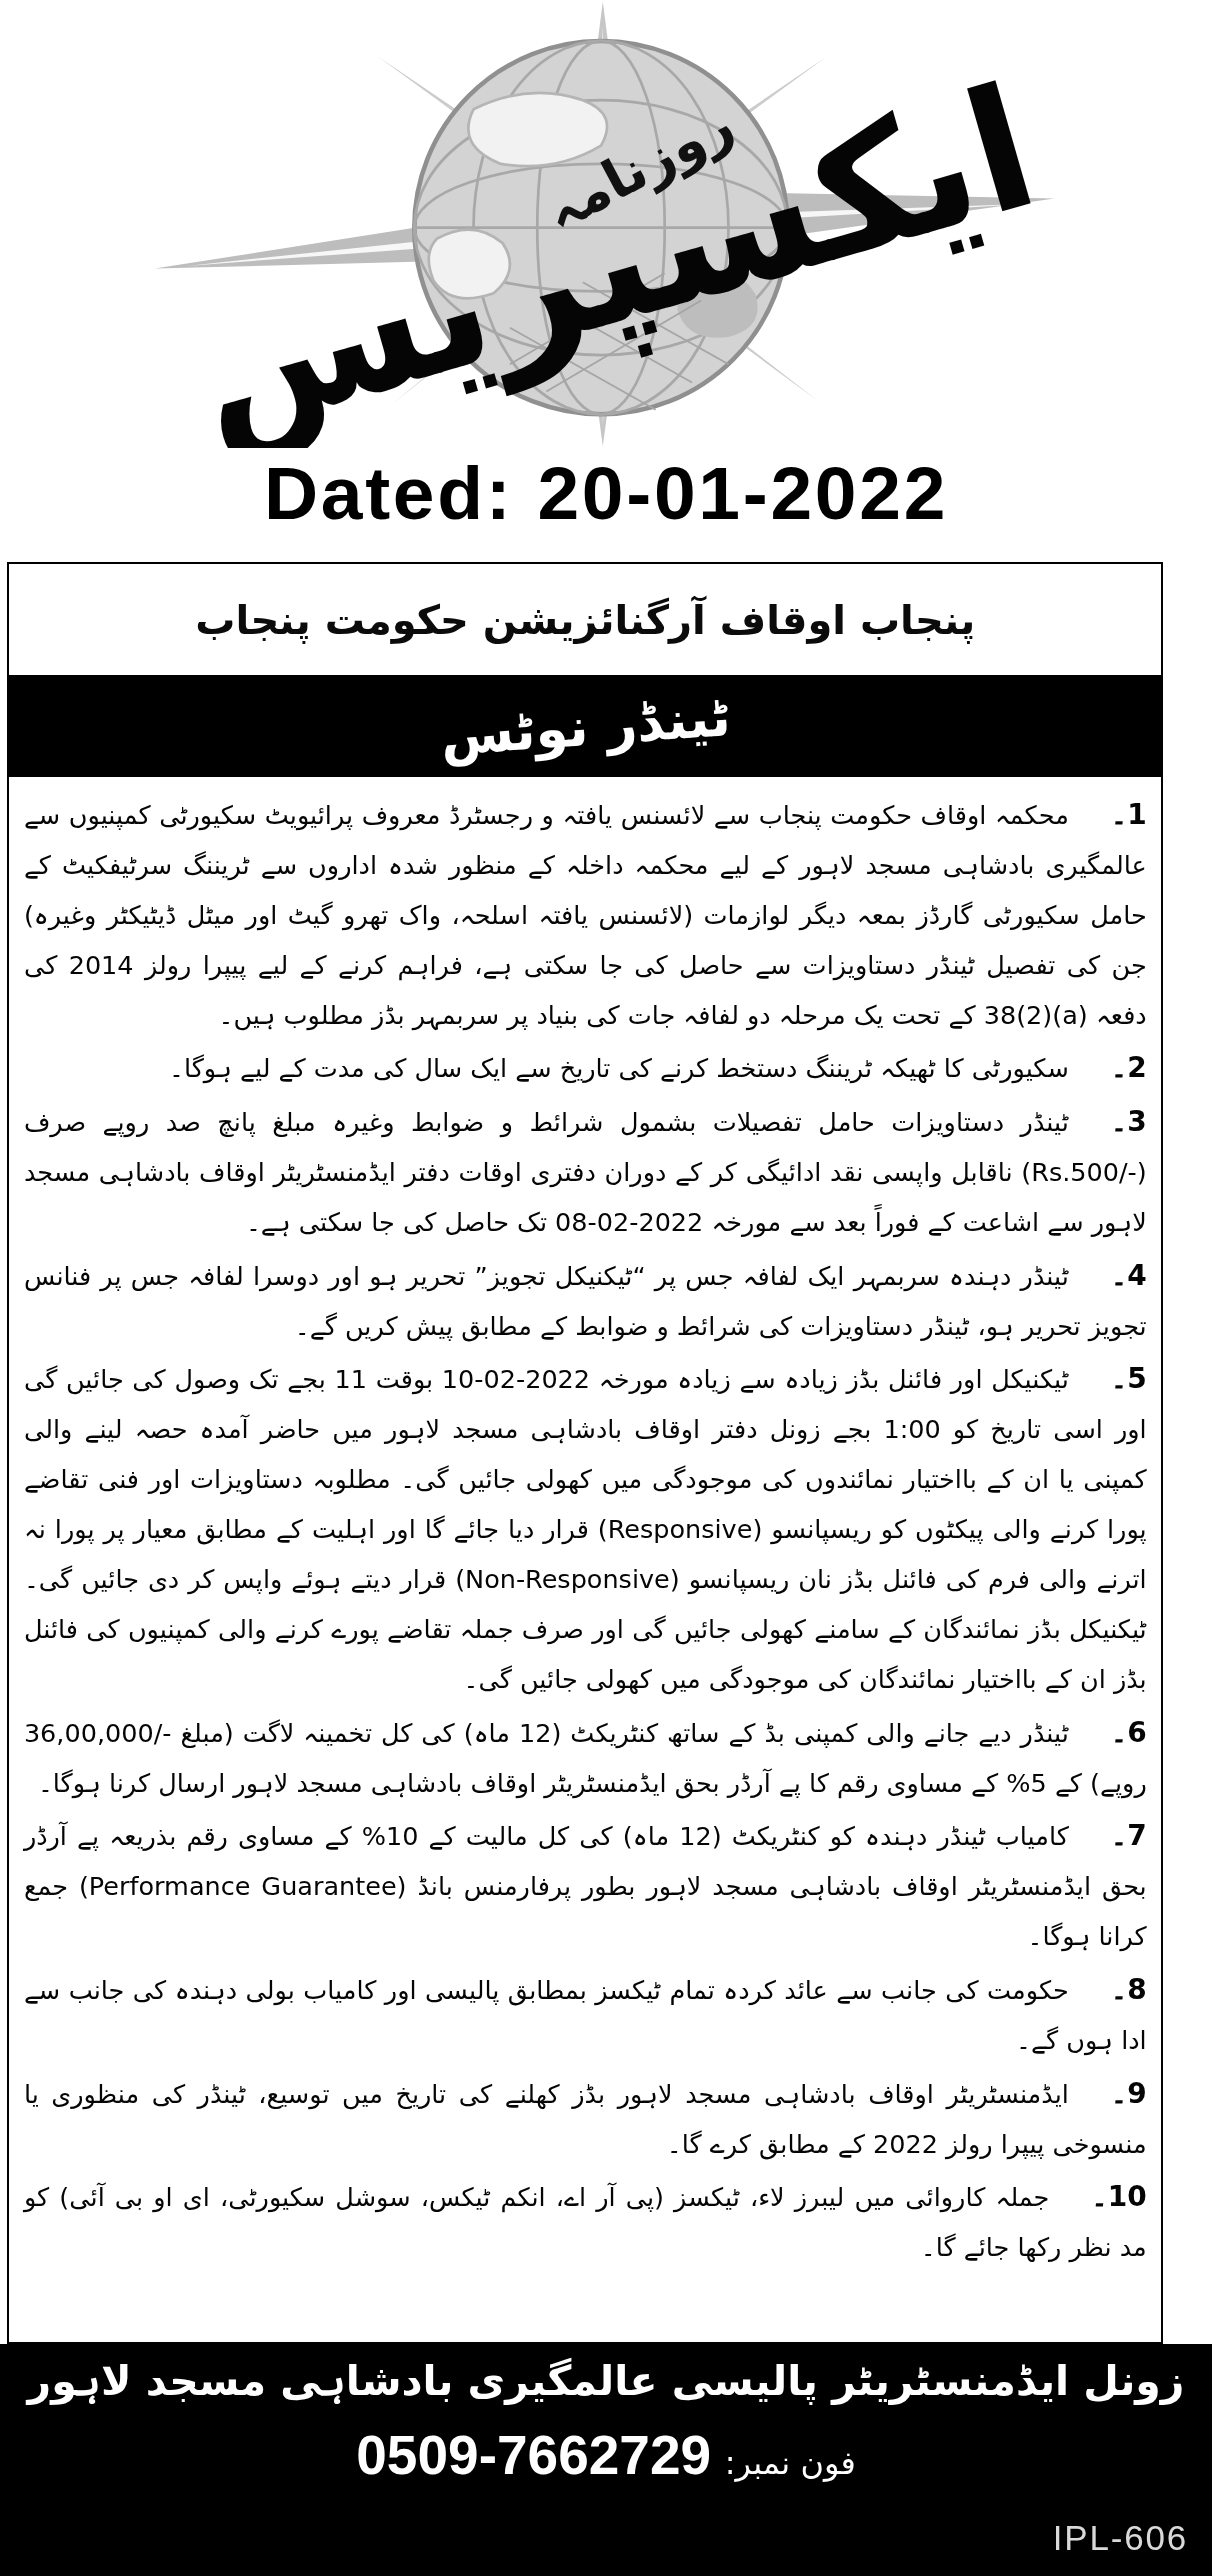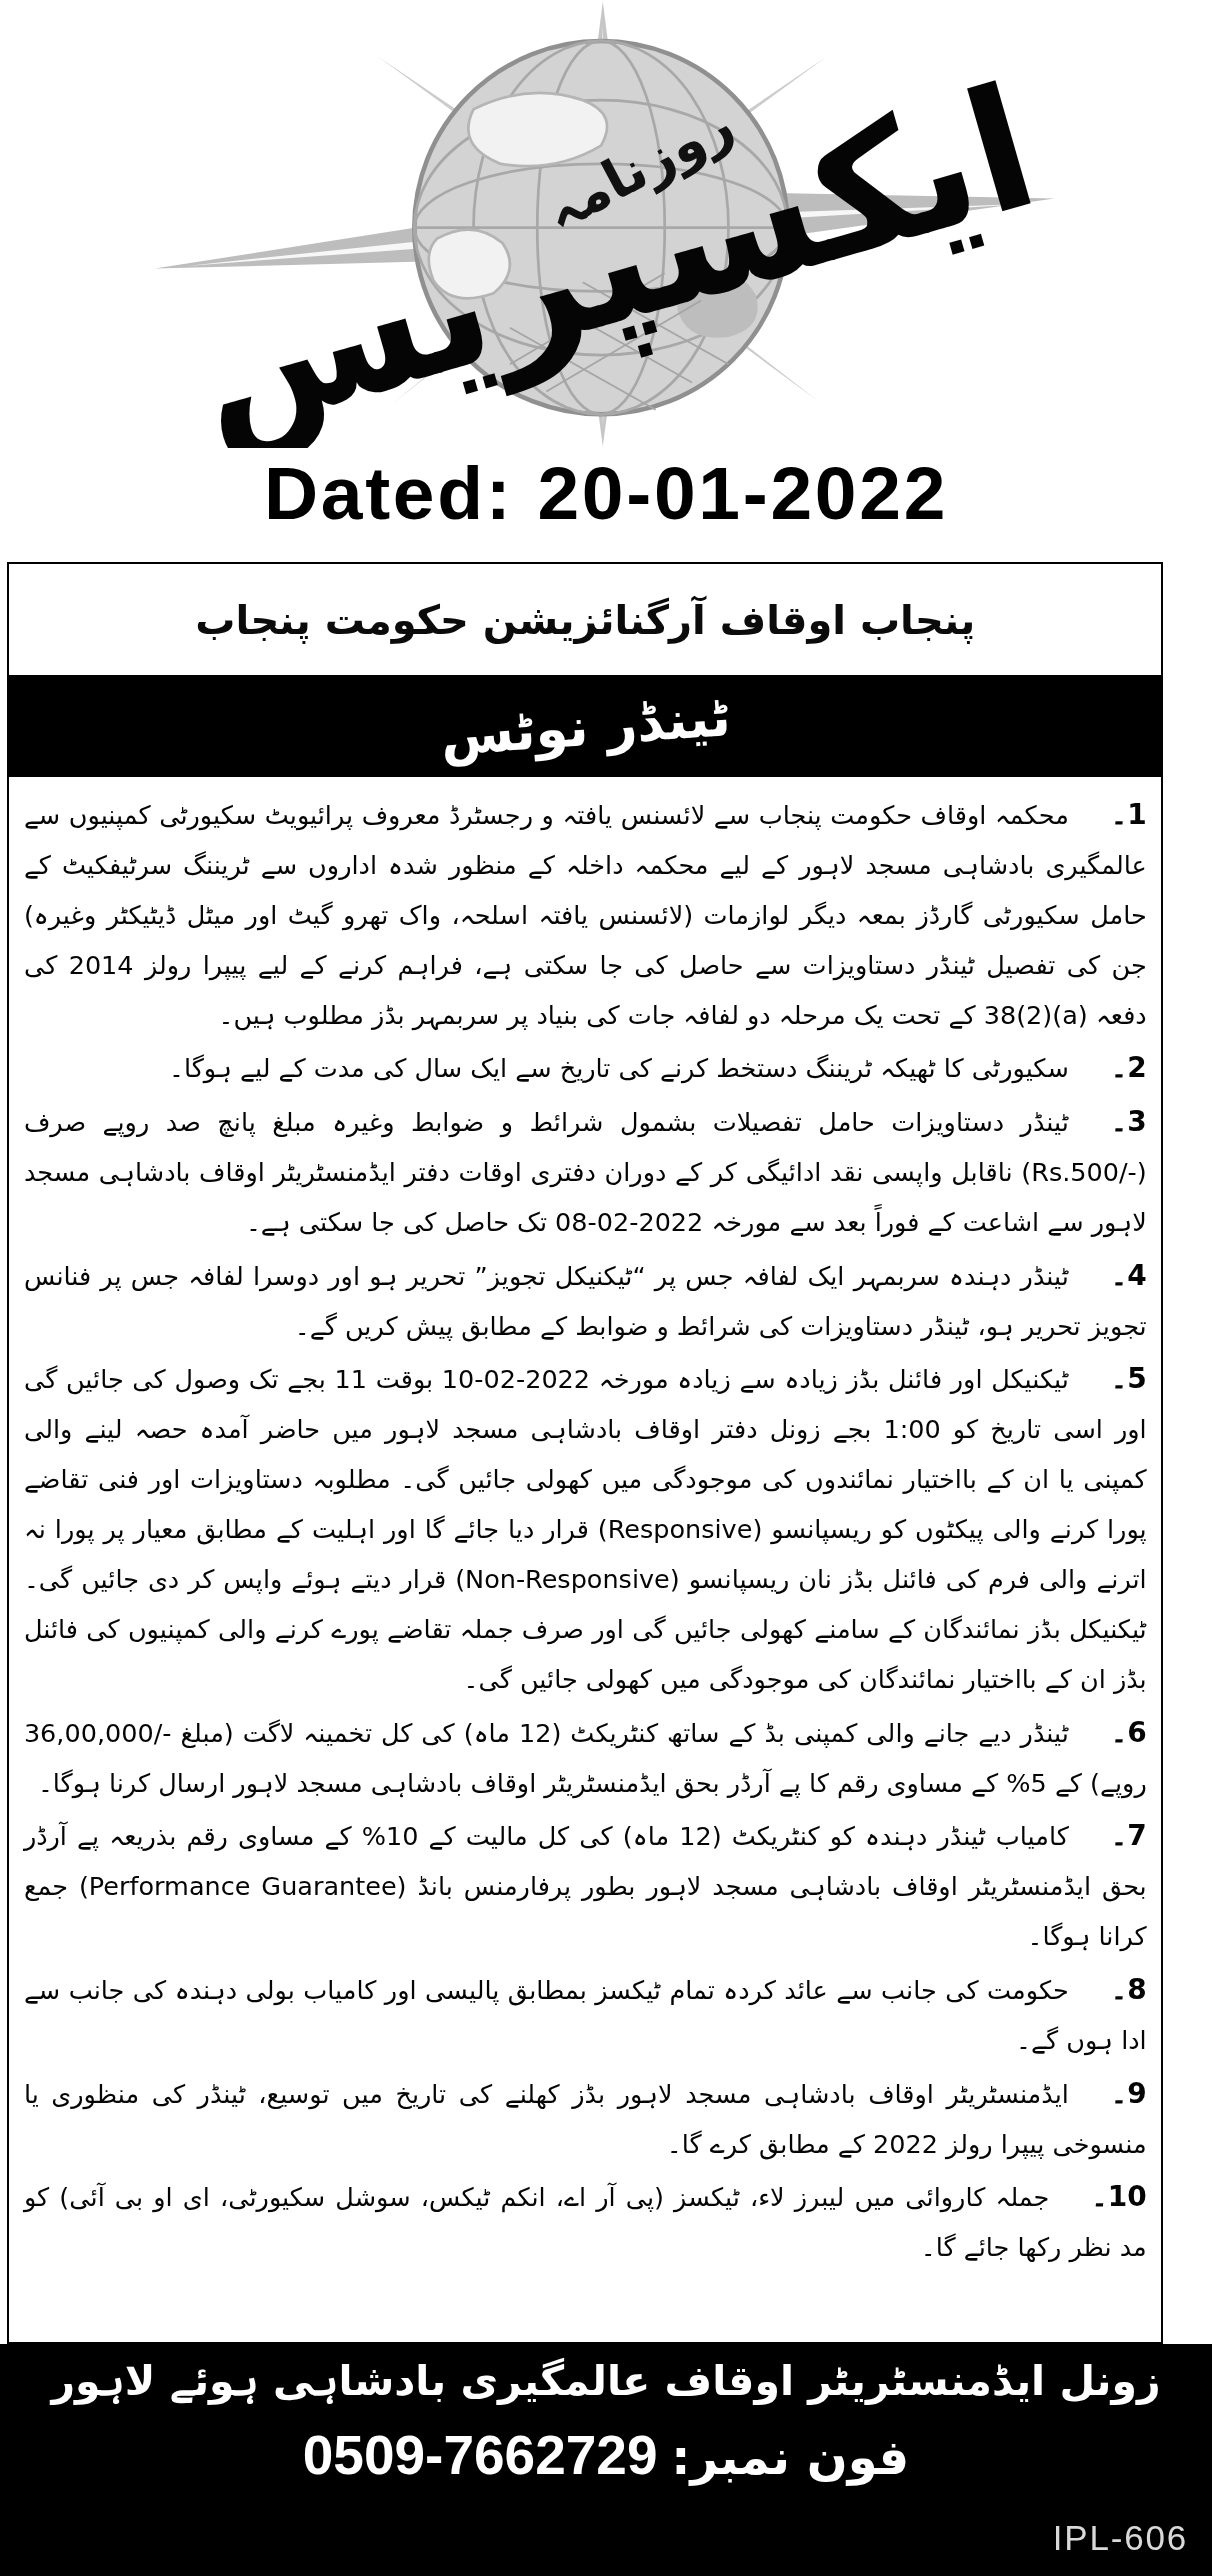--- a/index.html
+++ b/index.html
@@ -28,21 +28,21 @@
   .notice-body{direction:rtl;box-sizing:border-box;height:1566px;overflow:hidden;
                padding:12.8px 14.6px 0 14.6px;}
   .item{font-size:25.5px;line-height:50px;text-align:justify;color:#050505;margin-bottom:3.6px;}
   .item .num{font-weight:bold;font-size:28px;margin-left:42px;white-space:nowrap;}
 
   
   .footer{position:absolute;top:2344px;left:0;width:1212px;height:232px;background:#000;}
   .signatory{padding-top:12.8px;text-align:center;direction:rtl;color:#ffffff;
              font-size:41px;font-weight:bold;}
   .phone-row{margin-top:18px;text-align:center;direction:rtl;color:#ffffff;white-space:nowrap;}
-  .phone-label{font-size:48px;font-weight:bold;}
+  .phone-label{font-size:32px;font-weight:normal;}
   .phone-number{font-size:55px;font-weight:bold;font-family:"Liberation Sans",sans-serif;
                 direction:ltr;unicode-bidi:embed;margin-right:9px;letter-spacing:1.8px;}
   .ref-code{position:absolute;right:24px;bottom:18px;color:#d9d9d9;font-size:35px;
             font-family:"Liberation Sans",sans-serif;letter-spacing:1.8px;margin-top:48px;}
 </style>
 </head>
 <body>
 
 <div class="page">
 
@@ -128,21 +128,21 @@
       <div class="item">
         <span class="num">9۔</span><span>ایڈمنسٹریٹر اوقاف بادشاہی مسجد لاہور بڈز کھلنے کی تاریخ میں توسیع، ٹینڈر کی منظوری یا منسوخی پیپرا رولز 2022 کے مطابق کرے گا۔</span>
       </div>
       <div class="item">
         <span class="num">10۔</span><span>جملہ کاروائی میں لیبرز لاء، ٹیکسز (پی آر اے، انکم ٹیکس، سوشل سکیورٹی، ای او بی آئی) کو مد نظر رکھا جائے گا۔</span>
       </div>
     </div>
   </div>
 
   <div class="footer">
-    <div class="signatory">زونل ایڈمنسٹریٹر اوقاف عالمگیری بادشاہی ہوئے لاہور</div>
+    <div class="signatory">زونل ایڈمنسٹریٹر پالیسی عالمگیری بادشاہی مسجد لاہور</div>
     <div class="phone-row">
       <span class="phone-label">فون نمبر:</span>
       <span class="phone-number">0509-7662729</span>
     </div>
     <div class="ref-code">IPL-606</div>
   </div>
 
 </div>
 
 

